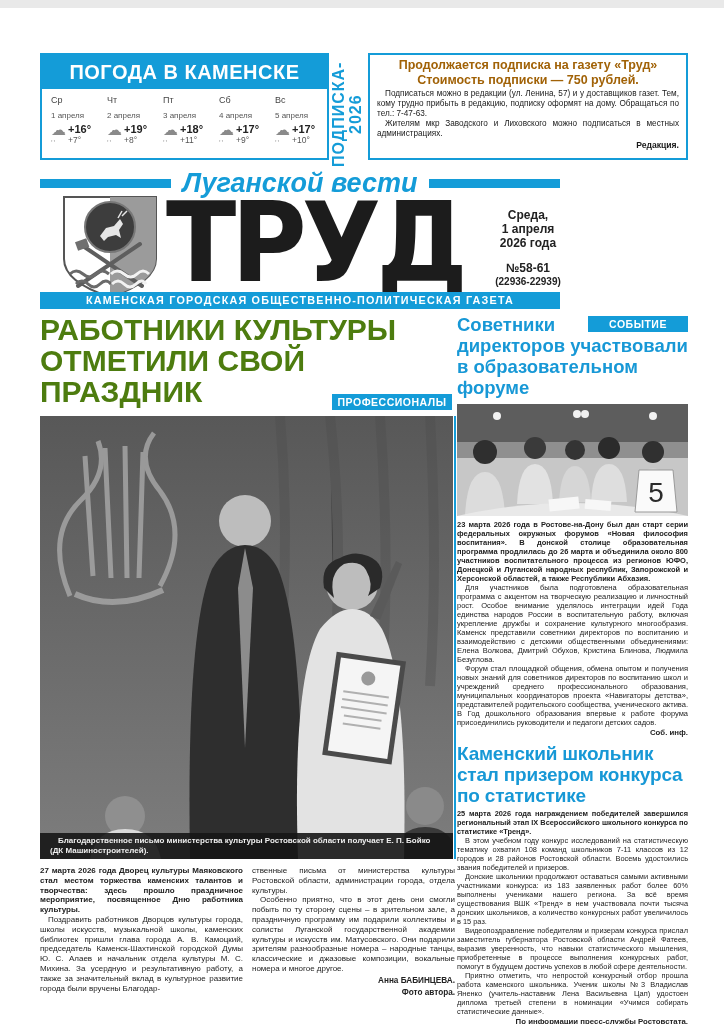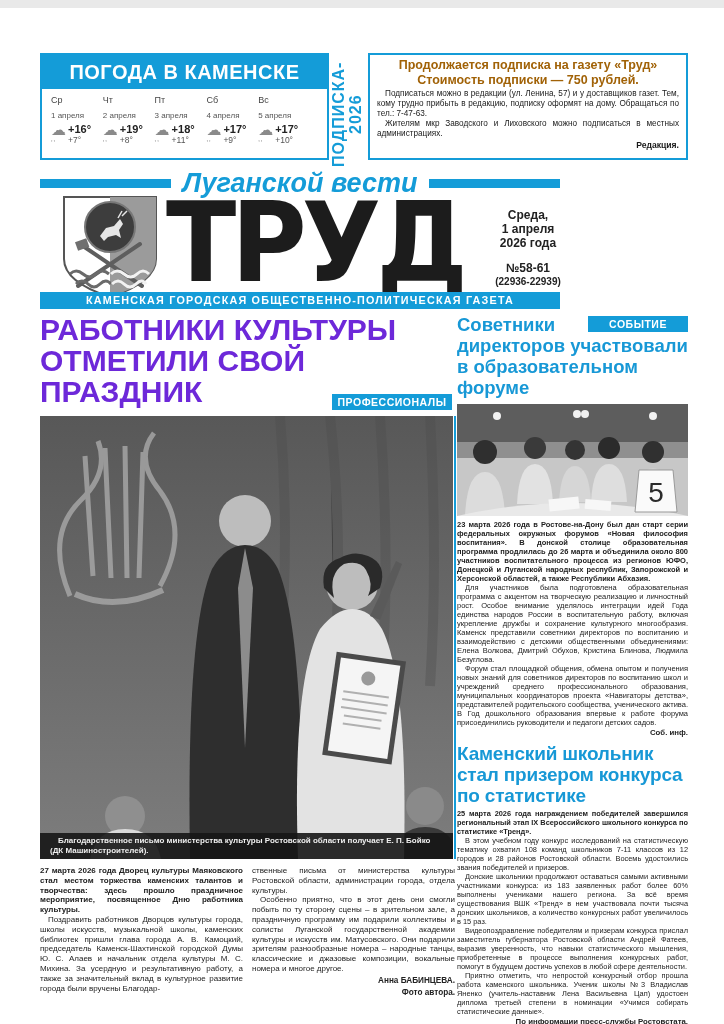--- a/index.html
+++ b/index.html
@@ -4,21 +4,21 @@
 <style>
   html,body{margin:0;padding:0;background:#e9e9e9;}
   .page{position:relative;width:724px;height:1024px;margin:8px auto;background:#ffffff;
         font-family:"Liberation Sans",sans-serif;color:#1a1a1a;overflow:hidden;}
   .abs{position:absolute;}
 
   
   .weather{left:40px;top:45px;width:289px;height:107px;border:2px solid #149cd8;box-sizing:border-box;background:#fff;}
   .weather-head{background:#149cd8;color:#fff;font-weight:bold;font-size:20px;text-align:center;
                 height:34px;line-height:34px;letter-spacing:.5px;}
-  .weather-grid{display:flex;justify-content:space-between;padding:6px 17px 0 9px;}
+  .weather-grid{display:flex;justify-content:space-between;padding:6px 0 0 9px;}
   .wday{width:52px;font-size:8.5px;color:#333;}
   .wday .dname{font-size:9px;color:#444;margin-bottom:6px;}
   .wday .ddate{font-size:8px;color:#555;margin-bottom:4px;}
   .wrow{display:flex;align-items:flex-start;}
   .cloud{font-size:15px;color:#8a8a8a;line-height:12px;margin-right:2px;}
   .drops{font-size:7px;color:#8a8a8a;letter-spacing:1px;line-height:4px;}
   .thi{font-weight:bold;font-size:11px;color:#222;line-height:11px;}
   .tlo{font-size:8.5px;color:#555;line-height:10px;}
 
   
@@ -47,21 +47,21 @@
   .issuecode{font-size:10px;}
   .newsbox{left:567px;top:158px;width:121px;height:133px;background:#149cd8;color:#fff;text-align:center;
            padding-top:6px;box-sizing:border-box;}
   .nb-lg{font-size:14.5px;font-weight:bold;line-height:16px;}
   .nb-md{font-size:12px;line-height:14px;}
   .nb-sm{font-size:10.2px;line-height:12.5px;}
   .tagline{left:40px;top:284px;width:520px;height:17px;background:#149cd8;color:#fff;font-weight:bold;
            font-size:10.8px;line-height:17px;text-align:center;letter-spacing:1.2px;}
 
   
-  .mainhead{left:40px;top:306px;width:412px;color:#6d28d9;font-weight:bold;font-size:30px;line-height:31px;}
+  .mainhead{left:40px;top:306px;width:412px;color:#4d7c0f;font-weight:bold;font-size:30px;line-height:31px;}
   .badge{background:#149cd8;color:#fff;font-weight:bold;font-size:10.5px;text-align:center;letter-spacing:.5px;}
   .badge-prof{left:332px;top:386px;width:120px;height:16px;line-height:16px;}
 
   
   .rightcol{left:457px;top:306px;width:231px;}
   .evhead{position:relative;color:#1798d6;font-weight:bold;font-size:18.5px;line-height:21px;}
   .badge-event{position:absolute;right:0;top:2px;width:100px;height:16px;line-height:16px;}
   .photo2{width:231px;height:112px;margin:6px 0 4px 0;display:block;}
   .bodytxt{font-size:7.5px;line-height:9px;text-align:justify;color:#222;}
   .bodytxt p{margin:0;text-indent:8px;}

